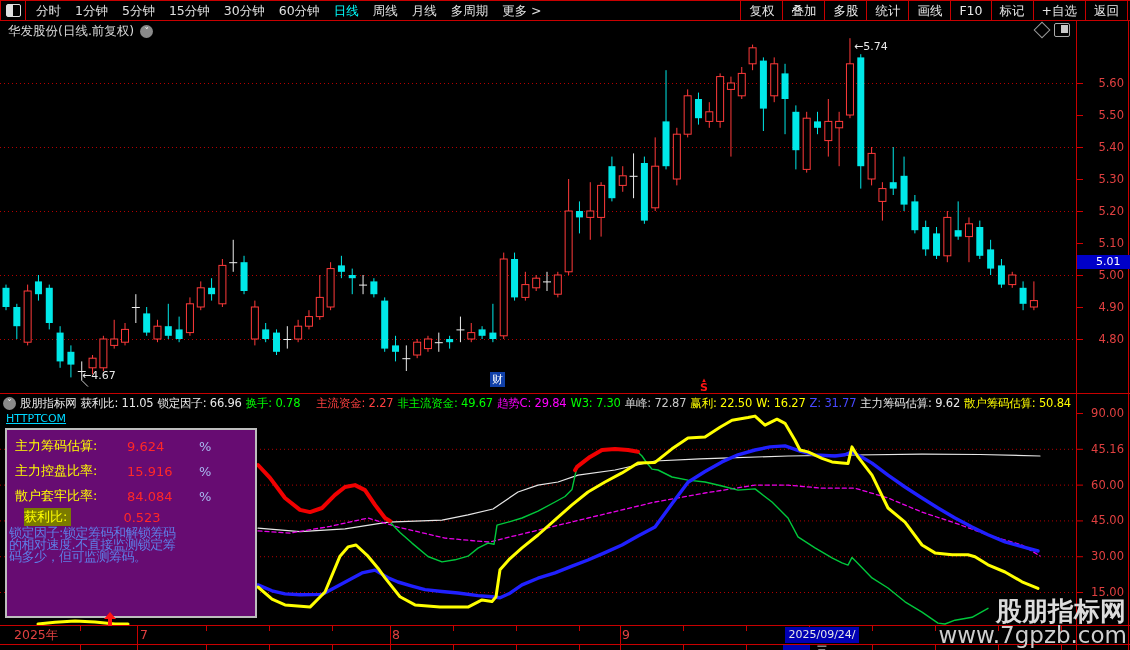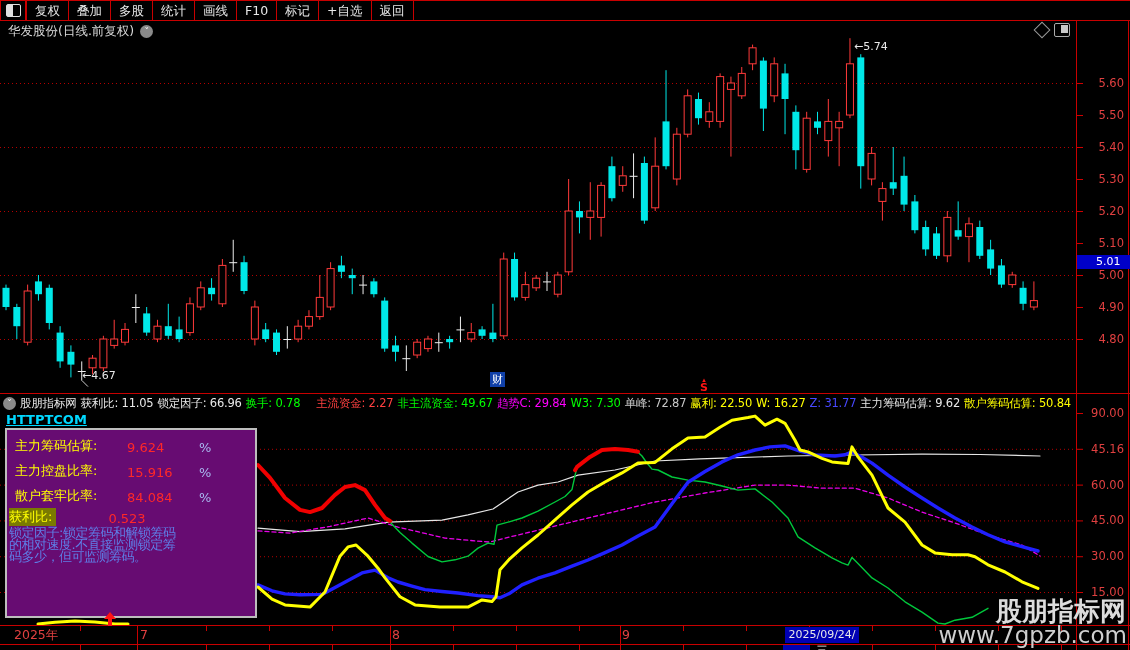--- a/index.html
+++ b/index.html
@@ -35,24 +35,24 @@
   .hline{position:absolute;background:#C80000;height:1px;z-index:3;}
   .p-label{position:absolute;color:#E04040;font-size:11.5px;width:52px;text-align:right;z-index:2;}
   #price-tag{position:absolute;left:1077px;top:255px;width:49px;height:14px;background:#0000C8;color:#FFF;
     font-size:11px;line-height:14px;padding-left:19px;z-index:4;}
   
   #ind-header{position:absolute;left:3px;top:395px;width:1072px;height:16px;display:flex;align-items:center;
     gap:4px;white-space:nowrap;overflow:hidden;z-index:4;letter-spacing:-0.2px;}
   #ind-header .fld{font-size:11.5px;}
   #ind-brand{color:#E8E8E8;font-size:11.5px;}
   
-  #http-label{position:absolute;left:6px;top:412px;color:#00D8FF;font-size:13px;text-decoration:underline;z-index:5;font-weight:bold;}
+  #http-label{position:absolute;left:6px;top:412px;color:#00D8FF;font-size:11px;text-decoration:underline;z-index:5;}
   #info-box{position:absolute;left:5px;top:428px;width:252px;height:190px;background:#670C72;
     border:2px solid #BDBDBD;box-sizing:border-box;z-index:5;}
-  .ib-row{display:flex;margin:7px 0 0 8px;align-items:flex-end;}
+  .ib-row{display:flex;margin:7px 0 0 8px;align-items:center;}
   .ib-label{color:#FFFF00;font-size:13px;width:112px;}
   .ib-label.hl{background:#7A7A00;width:auto;padding-right:4px;}
   .ib-val{color:#FF2828;font-size:13px;width:72px;}
   .ib-unit{color:#A8B8F0;font-size:13px;}
   #ib-desc{margin:1px 0 0 2px;color:#5E7FE8;font-size:13px;line-height:12px;letter-spacing:-0.5px;}
   
   .ann{position:absolute;color:#E8E8E8;font-size:11px;z-index:3;white-space:nowrap;}
   #marker-cai{position:absolute;left:490px;top:372px;width:15px;height:15px;background:#1040A8;color:#FFF;
     font-size:11px;line-height:15px;text-align:center;z-index:3;}
   #marker-s{position:absolute;left:700px;top:376px;color:#FF1414;font-weight:bold;font-size:11px;line-height:8px;
@@ -72,20 +72,33 @@
 </style>
 </head>
 <body>
 
 <div id="stage">
 
   <div id="menubar" class="abs">
     <div id="win-icon-box">
       <div class="pane-icon"></div>
     </div>
+    <div id="menu-left">
+        <div class="menu-item">分时</div>
+        <div class="menu-item">1分钟</div>
+        <div class="menu-item">5分钟</div>
+        <div class="menu-item">15分钟</div>
+        <div class="menu-item">30分钟</div>
+        <div class="menu-item">60分钟</div>
+        <div class="menu-item active">日线</div>
+        <div class="menu-item">周线</div>
+        <div class="menu-item">月线</div>
+        <div class="menu-item">多周期</div>
+        <div class="menu-item">更多 &gt;</div>
+      </div>
     <div id="menu-right">
         <div class="menu-btn">复权</div>
         <div class="menu-btn">叠加</div>
         <div class="menu-btn">多股</div>
         <div class="menu-btn">统计</div>
         <div class="menu-btn">画线</div>
         <div class="menu-btn">F10</div>
         <div class="menu-btn">标记</div>
         <div class="menu-btn">+自选</div>
         <div class="menu-btn">返回</div>
@@ -420,21 +433,21 @@
     <div class="ib-row">
       <span class="ib-label">主力控盘比率:</span>
       <span class="ib-val">15.916</span>
       <span class="ib-unit">%</span>
     </div>
     <div class="ib-row">
       <span class="ib-label">散户套牢比率:</span>
       <span class="ib-val">84.084</span>
       <span class="ib-unit">%</span>
     </div>
-    <div class="ib-row" style="margin-top:3px;margin-left:2px;">
+    <div class="ib-row" style="margin-top:3px;margin-left:17px;">
       <span class="ib-label hl">获利比:</span>
       <span class="ib-val" style="margin-left:52px;">0.523</span>
     </div>
     <div id="ib-desc">
       <div>锁定因子:锁定筹码和解锁筹码</div>
       <div>的相对速度.不直接监测锁定筹</div>
       <div>码多少，但可监测筹码。</div>
     </div>
   </div>
 

